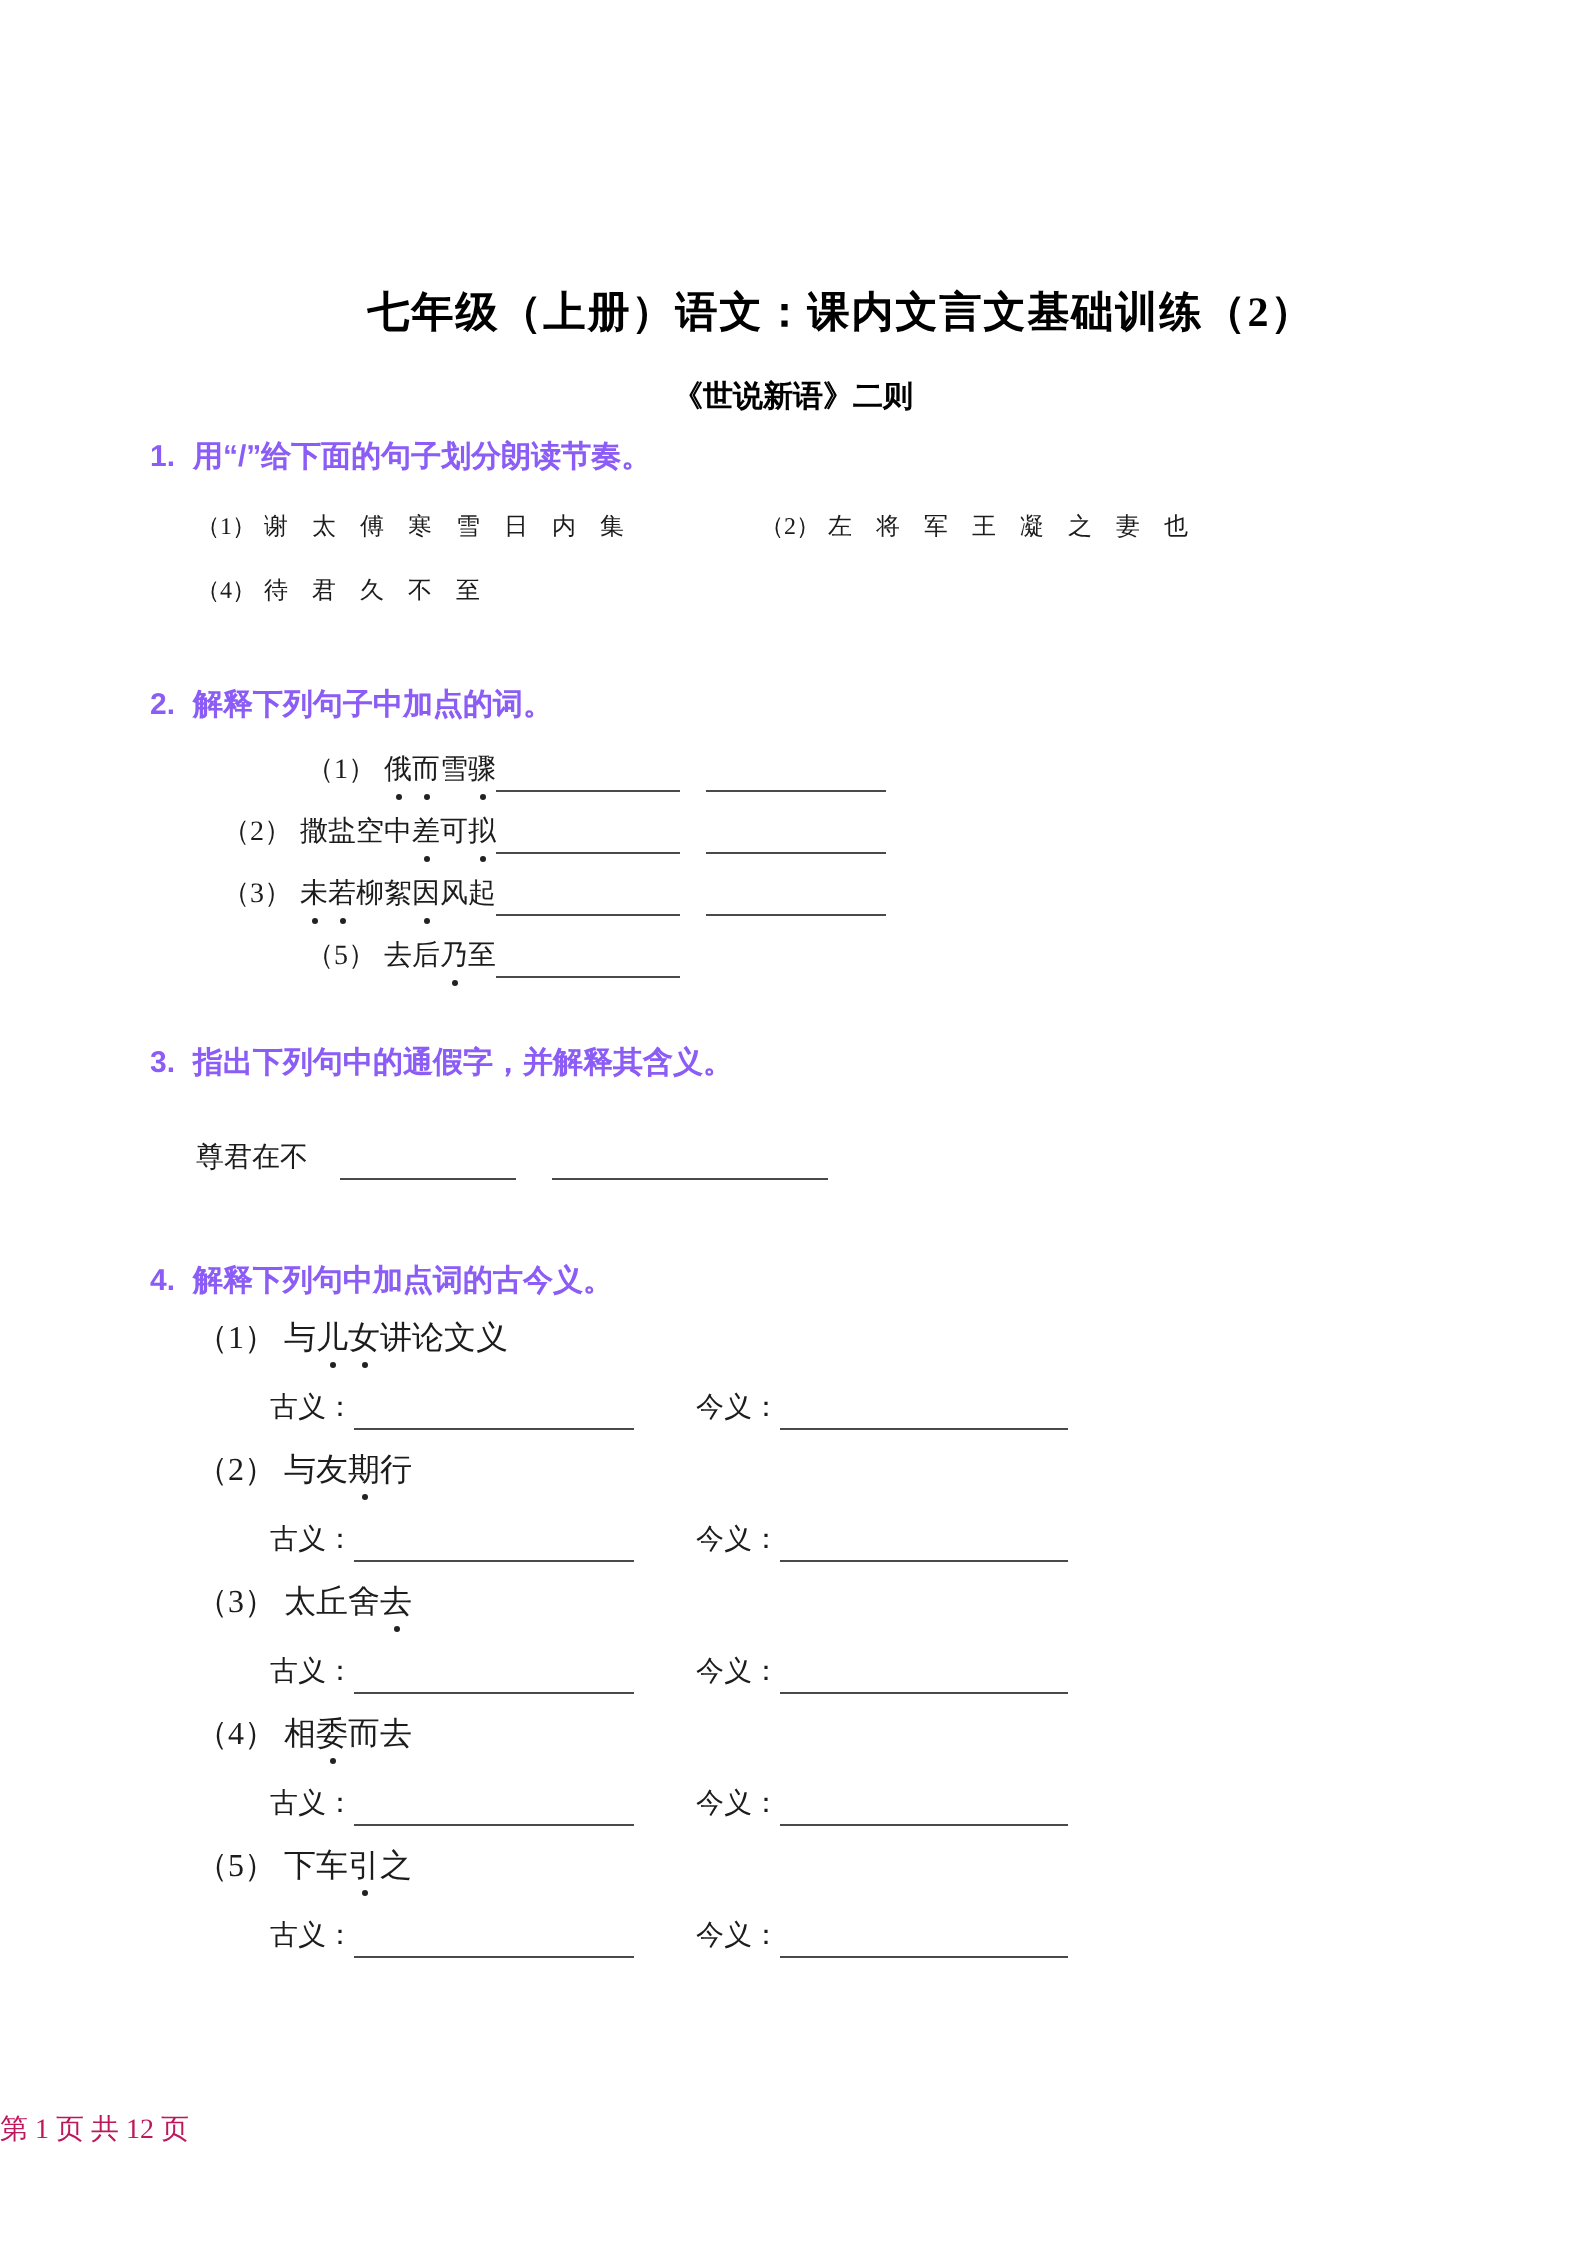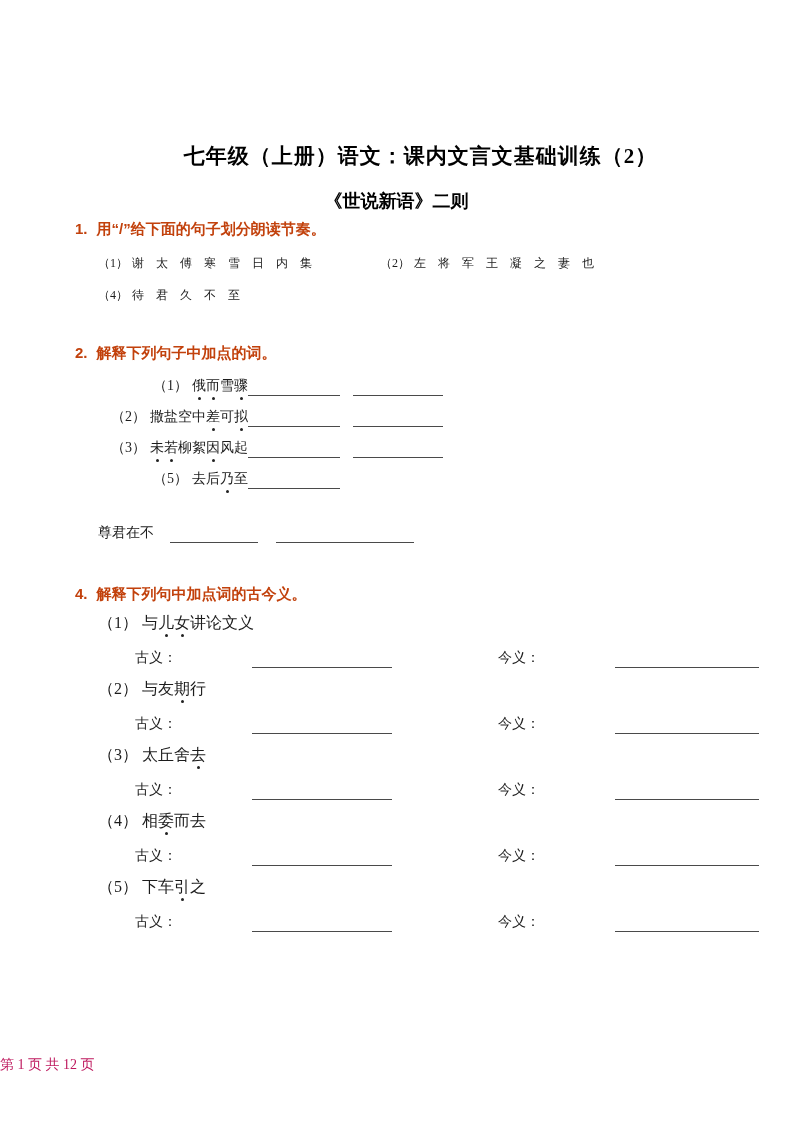--- a/index.html
+++ b/index.html
@@ -27,40 +27,40 @@
     letter-spacing: 1px;
     color: #000;
     padding-left: 24px;
   }
   .subtitle {
     position: absolute;
     top: 189px;
     left: 0;
     width: 100%;
     text-align: center;
-    font-size: 18px;
+    font-size: 15px;
     font-weight: bold;
     color: #000;
   }
   .questions {
     position: absolute;
     top: 220px;
     left: 75px;
     width: 684px;
   }
   .q-block { margin: 0; }
   .q-block-2 { margin-top: 40px; }
   .q-block-3 { margin-top: 34px; }
   .q-block-4 { margin-top: 42px; }
   .q-header {
     font-family: "Liberation Sans", "DejaVu Sans", sans-serif;
     font-weight: bold;
     font-size: 15px;
     line-height: 18px;
-    color: #c2410c;
+    color: #8b5cf6;
   }
   .q-num { display: inline-block; margin-right: 9px; }
   .q1-grid {
     display: grid;
     grid-template-columns: 282px 1fr;
     row-gap: 14px;
     padding-left: 23px;
     margin-top: 16px;
     font-size: 12px;
   }
@@ -81,21 +81,21 @@
     display: inline-block;
     border-bottom: 1px solid #4a4a4a;
     height: 8px;
   }
   .blank-b1 { width: 92px; margin-right: 13px; }
   .blank-b2 { width: 90px; }
   .q3-row {
     display: flex;
     align-items: flex-end;
     height: 20px;
-    margin-top: 3px;
+    margin-top: 29px;
     padding-left: 23px;
     font-size: 14px;
   }
   .q3-left { width: 72px; flex-shrink: 0; line-height: 20px; white-space: nowrap; }
   .blank-t1 { width: 88px; margin-right: 18px; }
   .blank-t2 { width: 138px; }
   .q4-item-line {
     padding-left: 23px;
     font-size: 16px;
     line-height: 20px;
@@ -103,21 +103,20 @@
     white-space: nowrap;
   }
   .q4-item-line.first { margin-top: 10px; }
   .q4-gujin-row {
     display: flex;
     align-items: flex-end;
     height: 20px;
     margin-top: 15px;
     padding-left: 60px;
     font-size: 14px;
-    justify-content: space-between;
   }
   .gujin-label { line-height: 20px; white-space: nowrap; }
   .blank-g1 { width: 140px; }
   .blank-g2 { width: 144px; }
   .jin-label { margin-left: 31px; }
   .char { display: inline-block; position: relative; }
   .char.dotted::after {
     content: "";
     position: absolute;
     left: 50%;
@@ -171,20 +170,21 @@
             <span class="blank blank-b1"></span>
             <span class="blank blank-b2"></span>
           </div>
           <div class="q2-row">
             <span class="q2-left"><span class="q-label">（5）</span><span class="char">去</span><span class="char">后</span><span class="char dotted">乃</span><span class="char">至</span></span>
             <span class="blank blank-b1"></span>
           </div>
         </div>
       </div>
       <div class="q-block q-block-3">
+        <div class="q-header"><span class="q-num">3.</span><span class="q-prompt">指出下列句中的通假字，并解释其含义。</span></div>
         <div class="q3-row">
           <span class="q3-left"><span class="char">尊</span><span class="char">君</span><span class="char">在</span><span class="char">不</span></span>
           <span class="blank blank-t1"></span>
           <span class="blank blank-t2"></span>
         </div>
       </div>
       <div class="q-block q-block-4">
         <div class="q-header"><span class="q-num">4.</span><span class="q-prompt">解释下列句中加点词的古今义。</span></div>
         <div class="q4-item-line first"><span class="q-label">（1）</span><span><span class="char">与</span><span class="char dotted">儿</span><span class="char dotted">女</span><span class="char">讲</span><span class="char">论</span><span class="char">文</span><span class="char">义</span></span></div>
         <div class="q4-gujin-row">

